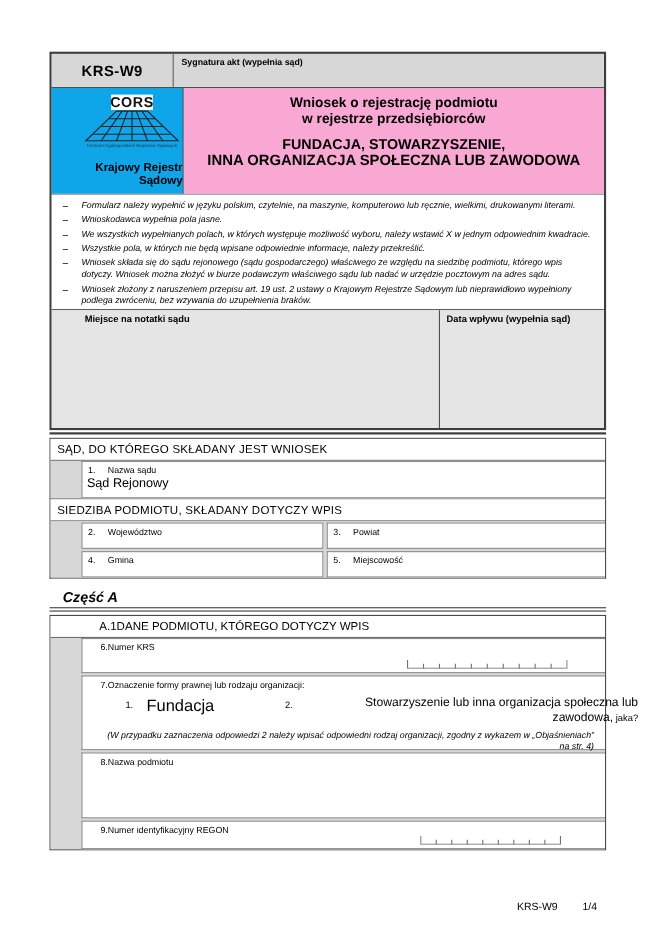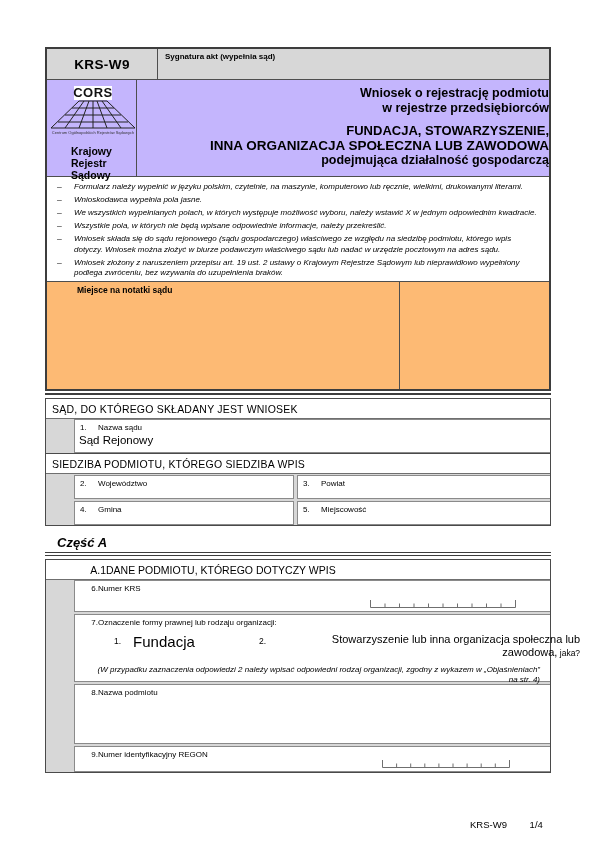--- a/index.html
+++ b/index.html
@@ -12,36 +12,36 @@
 
   
   .topblock{border:2px solid #3d3d3d;}
   .hdr-row{display:flex;}
   .hdr-row1{height:30px;border-bottom:1px solid #4e4e4e;}
   .cell-code{width:110px;background:#d7d7d7;border-right:1px solid #4e4e4e;
     display:flex;align-items:center;justify-content:center;
     font-weight:bold;font-size:13.5px;letter-spacing:.4px;}
   .cell-sig{flex:1;background:#d7d7d7;font-size:8px;font-weight:bold;padding:3px 0 0 7px;}
   .hdr-row2{height:96px;border-bottom:1px solid #4e4e4e;}
-  .cell-logo{width:90px;background:#c4b5fd;border-right:1px solid #4e4e4e;
-    text-align:left;padding-top:4px;box-sizing:border-box;}
+  .cell-logo{width:120px;background:#0ea5e9;border-right:1px solid #4e4e4e;
+    text-align:right;padding-top:4px;box-sizing:border-box;}
   .org-name{font-weight:bold;font-size:10.5px;line-height:12px;margin-top:1px;padding-left:24px;}
-  .cell-title{flex:1;background:#c4b5fd;text-align:right;padding-top:6px;box-sizing:border-box;}
+  .cell-title{flex:1;background:#f9a8d4;text-align:center;padding-top:6px;box-sizing:border-box;}
   .t-main{font-weight:bold;font-size:12.5px;line-height:15px;}
   .t-sub1{font-weight:bold;font-size:13px;line-height:15px;margin-top:7px;}
   .t-sub2{font-weight:bold;font-size:13.5px;line-height:15px;}
   .t-sub3{font-weight:bold;font-size:12.5px;line-height:15px;}
 
   .instr{background:#fff;border-bottom:1px solid #4e4e4e;height:99px;
     padding:5px 8px 0 10px;box-sizing:content-box;}
   .instr-item{display:flex;margin-bottom:2.5px;}
   .instr-dash{width:17px;flex:none;font-size:8.5px;font-style:italic;line-height:10.5px;}
   .instr-text{flex:1;font-size:8px;font-style:italic;line-height:10.5px;}
 
-  .notes{display:flex;height:107px;background:#fdba74;}
+  .notes{display:flex;height:107px;background:#e5e5e5;}
   .notes-left{width:353px;border-right:1px solid #4e4e4e;padding:3px 0 0 30px;
     font-weight:bold;font-size:8.5px;box-sizing:border-box;}
   .notes-right{flex:1;padding:3px 0 0 6px;font-weight:bold;font-size:8.5px;}
 
   .sep-gap{height:2px;}
   .sep-line{border-top:2px solid #3d3d3d;margin-bottom:3px;}
 
   
   .section{border:1.5px solid #4a4a4a;}
   .section + .section{border-top:none;}
@@ -125,21 +125,20 @@
         <div class="org-name">
           <div>Krajowy Rejestr</div>
           <div>Sądowy</div>
         </div>
       </div>
       <div class="cell-title">
         <div class="t-main">Wniosek o rejestrację podmiotu</div>
         <div class="t-main">w rejestrze przedsiębiorców</div>
         <div class="t-sub1">FUNDACJA, STOWARZYSZENIE,</div>
         <div class="t-sub2">INNA ORGANIZACJA SPOŁECZNA LUB ZAWODOWA</div>
-        <div class="t-sub3">podejmująca działalność gospodarczą</div>
       </div>
     </div>
 
     <div class="instr">
       <div class="instr-item">
         <span class="instr-dash">–</span>
         <span class="instr-text">Formularz należy wypełnić w języku polskim, czytelnie, na maszynie, komputerowo lub ręcznie, wielkimi, drukowanymi literami.</span>
       </div>
       <div class="instr-item">
         <span class="instr-dash">–</span>
@@ -159,20 +158,23 @@
       </div>
       <div class="instr-item">
         <span class="instr-dash">–</span>
         <span class="instr-text">Wniosek złożony z naruszeniem przepisu art. 19 ust. 2 ustawy o Krajowym Rejestrze Sądowym  lub nieprawidłowo wypełniony podlega zwróceniu, bez wzywania do uzupełnienia braków.</span>
       </div>
     </div>
 
     <div class="notes">
       <div class="notes-left">
         <span>Miejsce na notatki sądu</span>
+      </div>
+      <div class="notes-right">
+        <span>Data wpływu (wypełnia sąd)</span>
       </div>
     </div>
   </div>
 
   <div class="sep-gap"></div>
   <div class="sep-line"></div>
 
   <div class="section">
     <div class="sec-h">SĄD, DO KTÓREGO SKŁADANY JEST WNIOSEK</div>
     <div class="fields">
@@ -180,21 +182,21 @@
         <div class="flabel">
           <span class="fno">1.</span>
           <span>Nazwa sądu</span>
         </div>
         <div class="fvalue">Sąd Rejonowy</div>
       </div>
     </div>
   </div>
 
   <div class="section">
-    <div class="sec-h">SIEDZIBA PODMIOTU, KTÓREGO SIEDZIBA WPIS</div>
+    <div class="sec-h">SIEDZIBA PODMIOTU, SKŁADANY DOTYCZY WPIS</div>
     <div class="grid2">
       <div class="grow">
         <div class="gcell gcell-l">
           <div class="flabel">
             <span class="fno">2.</span>
             <span>Województwo</span>
           </div>
         </div>
         <div class="gcell gcell-r">
           <div class="flabel">

